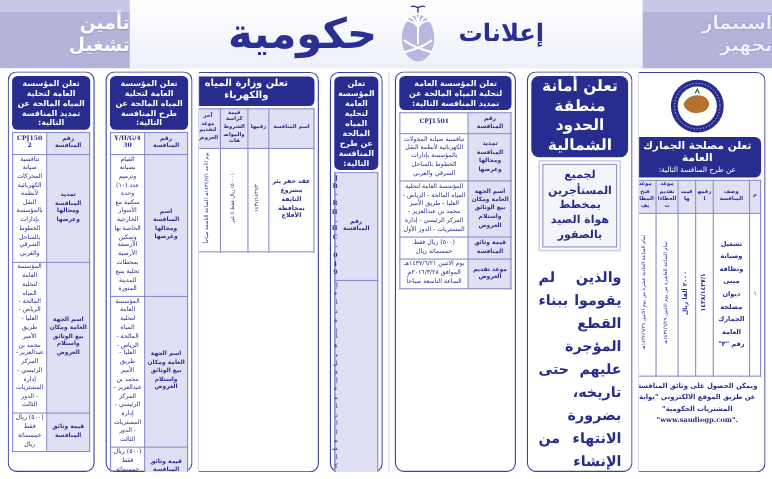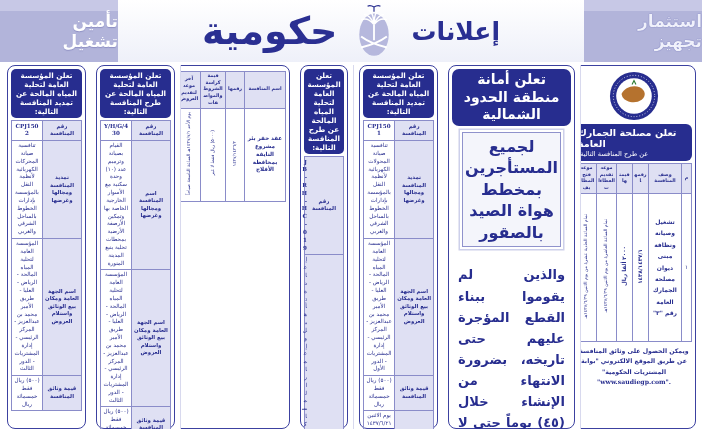--- a/index.html
+++ b/index.html
@@ -13,21 +13,21 @@
     width:118px;flex:0 0 118px;display:flex;align-items:center;justify-content:center;
     background:linear-gradient(#c7c8e6 0 18%,#b2b4da 18% 100%);
   }
   .flank .word{font-weight:bold;font-size:17px;color:#fff;text-shadow:0 1px 1px #8f91c4;margin-left:40px;}
   .flank .word.blueish{color:#f0f1fb;text-shadow:0 0 1px #3c41a0;}
   .mast-center{
     flex:1;display:flex;align-items:center;justify-content:center;gap:14px;
     background:linear-gradient(#ffffff,#eef0f9);
   }
   .big-word{font-weight:bold;color:#2a2f92;line-height:1;}
-  .w-i3lanat{font-size:25px;letter-spacing:1px;}
+  .w-i3lanat{font-size:22px;letter-spacing:1px;}
   .w-7okumiya{font-size:38px;}
   
   .content{
     height:367px;display:grid;grid-template-columns:116px 222px 168px 168px;
     gap:5px;padding:3px 6px 0;box-sizing:border-box;
   }
   .col{display:flex;flex-direction:row;gap:5px;min-width:0;overflow:hidden;}
   .col:not(:last-child){border-left:1.5px solid #d8d9ee;padding-left:5px;}
   .panel{
     border:1.6px solid #3c41a0;border-radius:8px;background:#fff;
@@ -44,31 +44,31 @@
     padding:1.5px 2px;color:#272d8f;line-height:1.4;vertical-align:middle;word-wrap:break-word;}
   .lbl{background:#dfe0f3;font-weight:bold;width:34px;font-size:5.4px;}
   th{background:#dfe0f3;font-weight:bold;font-size:4.8px;padding:1px;}
   .vt{writing-mode:vertical-rl;transform:rotate(180deg);display:inline-block;
       font-size:4.6px;line-height:1.5;max-height:100%;}
   .hr{height:2.5px;background:#c9cae6;border-radius:2px;flex:0 0 auto;}
   
   .nb-sub{
     border:1.4px solid #8f92cc;box-shadow:0 0 0 2px #fff,0 0 0 3.5px #cdd0ea;
     margin:6px 10px 5px;padding:3px 2px;background:#f4f5fb;
-    font-size:16px;font-weight:bold;text-align:center;line-height:1.35;
+    font-size:10px;font-weight:bold;text-align:center;line-height:1.35;
   }
   .nb-body{font-size:13px;font-weight:bold;text-align:justify;padding:12px 6px;line-height:1.62;}
   .nb-close{font-size:7.2px;font-weight:bold;text-align:center;padding-bottom:2px;}
   
   .mowe-head{display:flex;align-items:center;gap:3px;}
   .mowe-head .tbar{flex:1;font-size:9px;}
   
   .cust{display:flex;flex-direction:column;align-items:stretch;}
   .cust-logo{display:flex;justify-content:center;margin:2px 0 3px;}
-  .cust-tbar{background:#272d8f;color:#fff;border-radius:6px;text-align:left;padding:3px 2px;}
+  .cust-tbar{background:#272d8f;color:#fff;border-radius:6px;text-align:center;padding:3px 2px;}
   .cust-tbar .l1{display:block;font-weight:bold;font-size:9.6px;}
   .cust-tbar .l2{display:block;font-size:6.6px;margin-top:1px;}
   .cust table td{font-size:5.4px;}
   .cust tr.vals{height:148px;}
   .cust tr.vals td{vertical-align:middle;}
   .cust-footer{font-size:6.2px;font-weight:bold;text-align:center;line-height:1.7;margin-top:4px;padding:0 2px;}
   .ltr{direction:ltr;unicode-bidi:embed;font-family:"DejaVu Serif",serif;}
   svg{display:block;}
 </style>
 </head>
@@ -214,20 +214,30 @@
         <tr>
               <td class="lbl">التأهيل</td>
               <td>يجب الحصول على تأهيل المؤسسة قبل شراء وثائق المنافسة</td>
             </tr>
       </tbody>
         </table>
     </section>
     <div class="hr"></div>
 
     <section class="panel">
+      <div class="mowe-head">
+        <div class="tbar">تعلن وزارة المياه والكهرباء</div>
+        <span>
+          <svg width="28" height="22" viewBox="0 0 30 22">
+            <path d="M2 7 q4 -4 8 0 t8 0 t8 0" stroke="#8a8cc9" fill="none" stroke-width="1.3"></path>
+            <path d="M2 12 q4 -4 8 0 t8 0 t8 0" stroke="#8a8cc9" fill="none" stroke-width="1.3"></path>
+            <path d="M18 9 c3 4 1 8 -2 8 c-3 0 -4.5 -3 -2.5 -6.5 z" fill="#272d8f"></path>
+          </svg>
+        </span>
+      </div>
       <table>
         <tbody>
             <tr>
           <th style="width:38px;">اسم المنافسة</th>
           <th style="width:16px;">رقمها</th>
           <th style="width:22px;">قيمة كراسة الشروط والمواصفات</th>
           <th style="width:20px;">آخر موعد لتقديم العروض</th>
           <th style="width:20px;">تاريخ فتح المظاريف</th>
           <th style="width:20px;">درجة التصنيف ومجاله</th>
         </tr>

